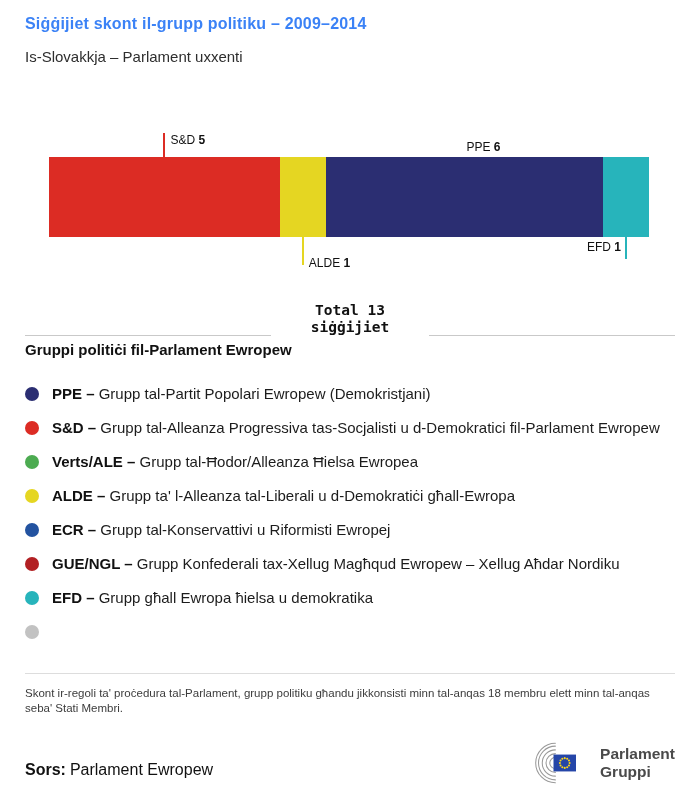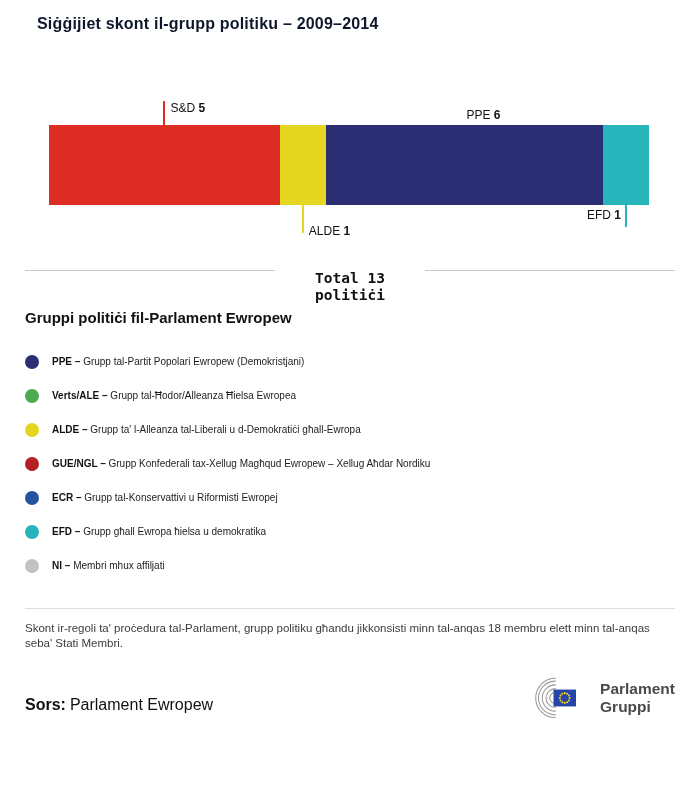--- a/index.html
+++ b/index.html
@@ -3,21 +3,21 @@
 <meta charset="utf-8">
 <style>
   html,body { margin:0; padding:0; }
   body {
     width:700px; height:786px; background:#ffffff; overflow:hidden;
     font-family:"Liberation Sans", sans-serif; color:#111;
     position:relative;
   }
   .page { padding:0 25px; }
 
-  h1.title { margin:15px 0 0 12px; font-size:16px; font-weight:700; color:#0f172a; letter-spacing:.2px; }
+  h1.title { margin:15px 0 0 0; font-size:16px; font-weight:700; color:#3b82f6; letter-spacing:.2px; }
   .subtitle { margin-top:15px; font-size:15px; color:#2e2e2e; }
 
   
   .chart-wrap { position:relative; margin:92px 26px 0 24px; height:80px; }
   .bar { display:flex; width:100%; height:80px; }
   .bar-seg { height:100%; }
   .bar-labels { position:absolute; left:0; right:0; top:0; bottom:0; pointer-events:none; font-size:12px; color:#111; }
   .bar-label { position:absolute; width:0; }
   .bar-label .tick { position:absolute; left:-1px; width:2px; }
   .bar-label .txt { position:absolute; white-space:nowrap; line-height:13px; }
@@ -32,50 +32,51 @@
 
   .bar-label.bottom-line { top:100%; height:28px; }
   .bar-label.bottom-line .tick { top:0; height:28px; }
   .bar-label.bottom-line .txt { left:6px; top:20px; }
 
   .bar-label.bottom-line-left { top:100%; height:22px; }
   .bar-label.bottom-line-left .tick { top:0; height:22px; }
   .bar-label.bottom-line-left .txt { right:5px; top:4px; }
 
   
-  .total-row { display:flex; align-items:flex-start; margin-top:65px; }
+  .total-row { display:flex; align-items:flex-end; margin-top:65px; }
   .total-line { flex:1; height:1px; background:#c9c9c9; }
   .total-text {
     padding:0 40px; text-align:center;
     font-family:"DejaVu Sans Mono", monospace; font-weight:700;
     font-size:14.5px; line-height:17px; color:#111;
   }
 
   
   .legend-title { margin-top:5px; margin-bottom:28px; font-size:15px; font-weight:700; color:#111; }
   .legend-item { display:flex; align-items:flex-start; margin-top:18px; }
   .legend-dot { width:14px; height:14px; border-radius:50%; flex:0 0 14px; margin:1px 13px 0 0; }
-  .legend-text { font-size:10px; line-height:16px; color:#1c1c1c; }
+  .legend-text { font-size:15px; line-height:16px; color:#1c1c1c; }
   .legend-text b { font-weight:700; color:#111; }
 
   
   .footer-rule { height:1px; background:#ddd; margin-top:34px; }
   .footer-note { margin:12px 0 0 0; font-size:11.5px; line-height:15px; color:#3c3c3c; max-width:652px; }
   .footer-bottom { display:flex; justify-content:space-between; align-items:flex-end; margin-top:25px; }
   .source { font-size:16px; color:#111; margin-bottom:6px; }
   .source b { margin-right:4px; }
   .logo { display:flex; align-items:center; }
   .logo-text { margin-left:24px; font-size:15.5px; font-weight:700; color:#4a4a4a; line-height:18px; }
 </style>
 </head>
 <body>
 
 <div class="page">
 
   <h1 class="title">Siġġijiet skont il-grupp politiku – 2009–2014</h1>
+  <div class="subtitle">Is-Slovakkja – Parlament uxxenti</div>
 
   <div class="chart-wrap">
     <div class="bar">
         <div class="bar-seg" style="width: 38.4615%; background: rgb(220, 44, 36);"></div>
         <div class="bar-seg" style="width: 7.69231%; background: rgb(229, 214, 34);"></div>
         <div class="bar-seg" style="width: 46.1538%; background: rgb(43, 46, 114);"></div>
         <div class="bar-seg" style="width: 7.69231%; background: rgb(39, 180, 187);"></div>
       </div>
     <div class="bar-labels">
         <div class="bar-label top-line" style="left: 19.2308%;">
@@ -93,55 +94,58 @@
           <div class="tick" style="background: rgb(39, 180, 187);"></div>
           <div class="txt"><span>EFD </span><span class="val">1</span></div>
         </div>
       </div>
   </div>
 
   <div class="total-row">
     <div class="total-line"></div>
     <div class="total-text">
       <div>Total 13</div>
-      <div>politiċi</div>
+      <div>siġġijiet</div>
     </div>
     <div class="total-line"></div>
   </div>
 
   <div class="legend">
     <div class="legend-title">Gruppi politiċi fil-Parlament Ewropew</div>
     <div>
         <div class="legend-item">
           <span class="legend-dot" style="background: rgb(43, 46, 114);"></span>
           <span class="legend-text"><b>PPE – </b>Grupp tal-Partit Popolari Ewropew (Demokristjani)</span>
         </div>
         <div class="legend-item">
+          <span class="legend-dot" style="background: rgb(220, 44, 36);"></span>
+          <span class="legend-text"><b>S&amp;D – </b>Grupp tal-Alleanza Progressiva tas-Socjalisti u d-Demokratici fil-Parlament Ewropew</span>
+        </div>
+        <div class="legend-item">
           <span class="legend-dot" style="background: rgb(76, 171, 81);"></span>
           <span class="legend-text"><b>Verts/ALE – </b>Grupp tal-Ħodor/Alleanza Ħielsa Ewropea</span>
         </div>
         <div class="legend-item">
           <span class="legend-dot" style="background: rgb(229, 214, 34);"></span>
           <span class="legend-text"><b>ALDE – </b>Grupp ta' l-Alleanza tal-Liberali u d-Demokratiċi għall-Ewropa</span>
         </div>
         <div class="legend-item">
+          <span class="legend-dot" style="background: rgb(35, 83, 160);"></span>
+          <span class="legend-text"><b>ECR – </b>Grupp tal-Konservattivi u Riformisti Ewropej</span>
+        </div>
+        <div class="legend-item">
           <span class="legend-dot" style="background: rgb(178, 32, 35);"></span>
           <span class="legend-text"><b>GUE/NGL – </b>Grupp Konfederali tax-Xellug Magħqud Ewropew – Xellug Aħdar Nordiku</span>
-        </div>
-        <div class="legend-item">
-          <span class="legend-dot" style="background: rgb(35, 83, 160);"></span>
-          <span class="legend-text"><b>ECR – </b>Grupp tal-Konservattivi u Riformisti Ewropej</span>
         </div>
         <div class="legend-item">
           <span class="legend-dot" style="background: rgb(39, 180, 187);"></span>
           <span class="legend-text"><b>EFD – </b>Grupp għall Ewropa ħielsa u demokratika</span>
         </div>
         <div class="legend-item">
           <span class="legend-dot" style="background: rgb(194, 194, 194);"></span>
-          <span class="legend-text"><b>NI – </b>Membri mhux affiljati</span>
         </div>
       </div>
   </div>
 
   <div class="footer-rule"></div>
   <p class="footer-note">Skont ir-regoli ta' proċedura tal-Parlament, grupp politiku għandu jikkonsisti minn tal-anqas 18 membru elett minn tal-anqas seba' Stati Membri.</p>
 
   <div class="footer-bottom">
     <div class="source">
       <b>Sors:</b><span>Parlament Ewropew</span>

